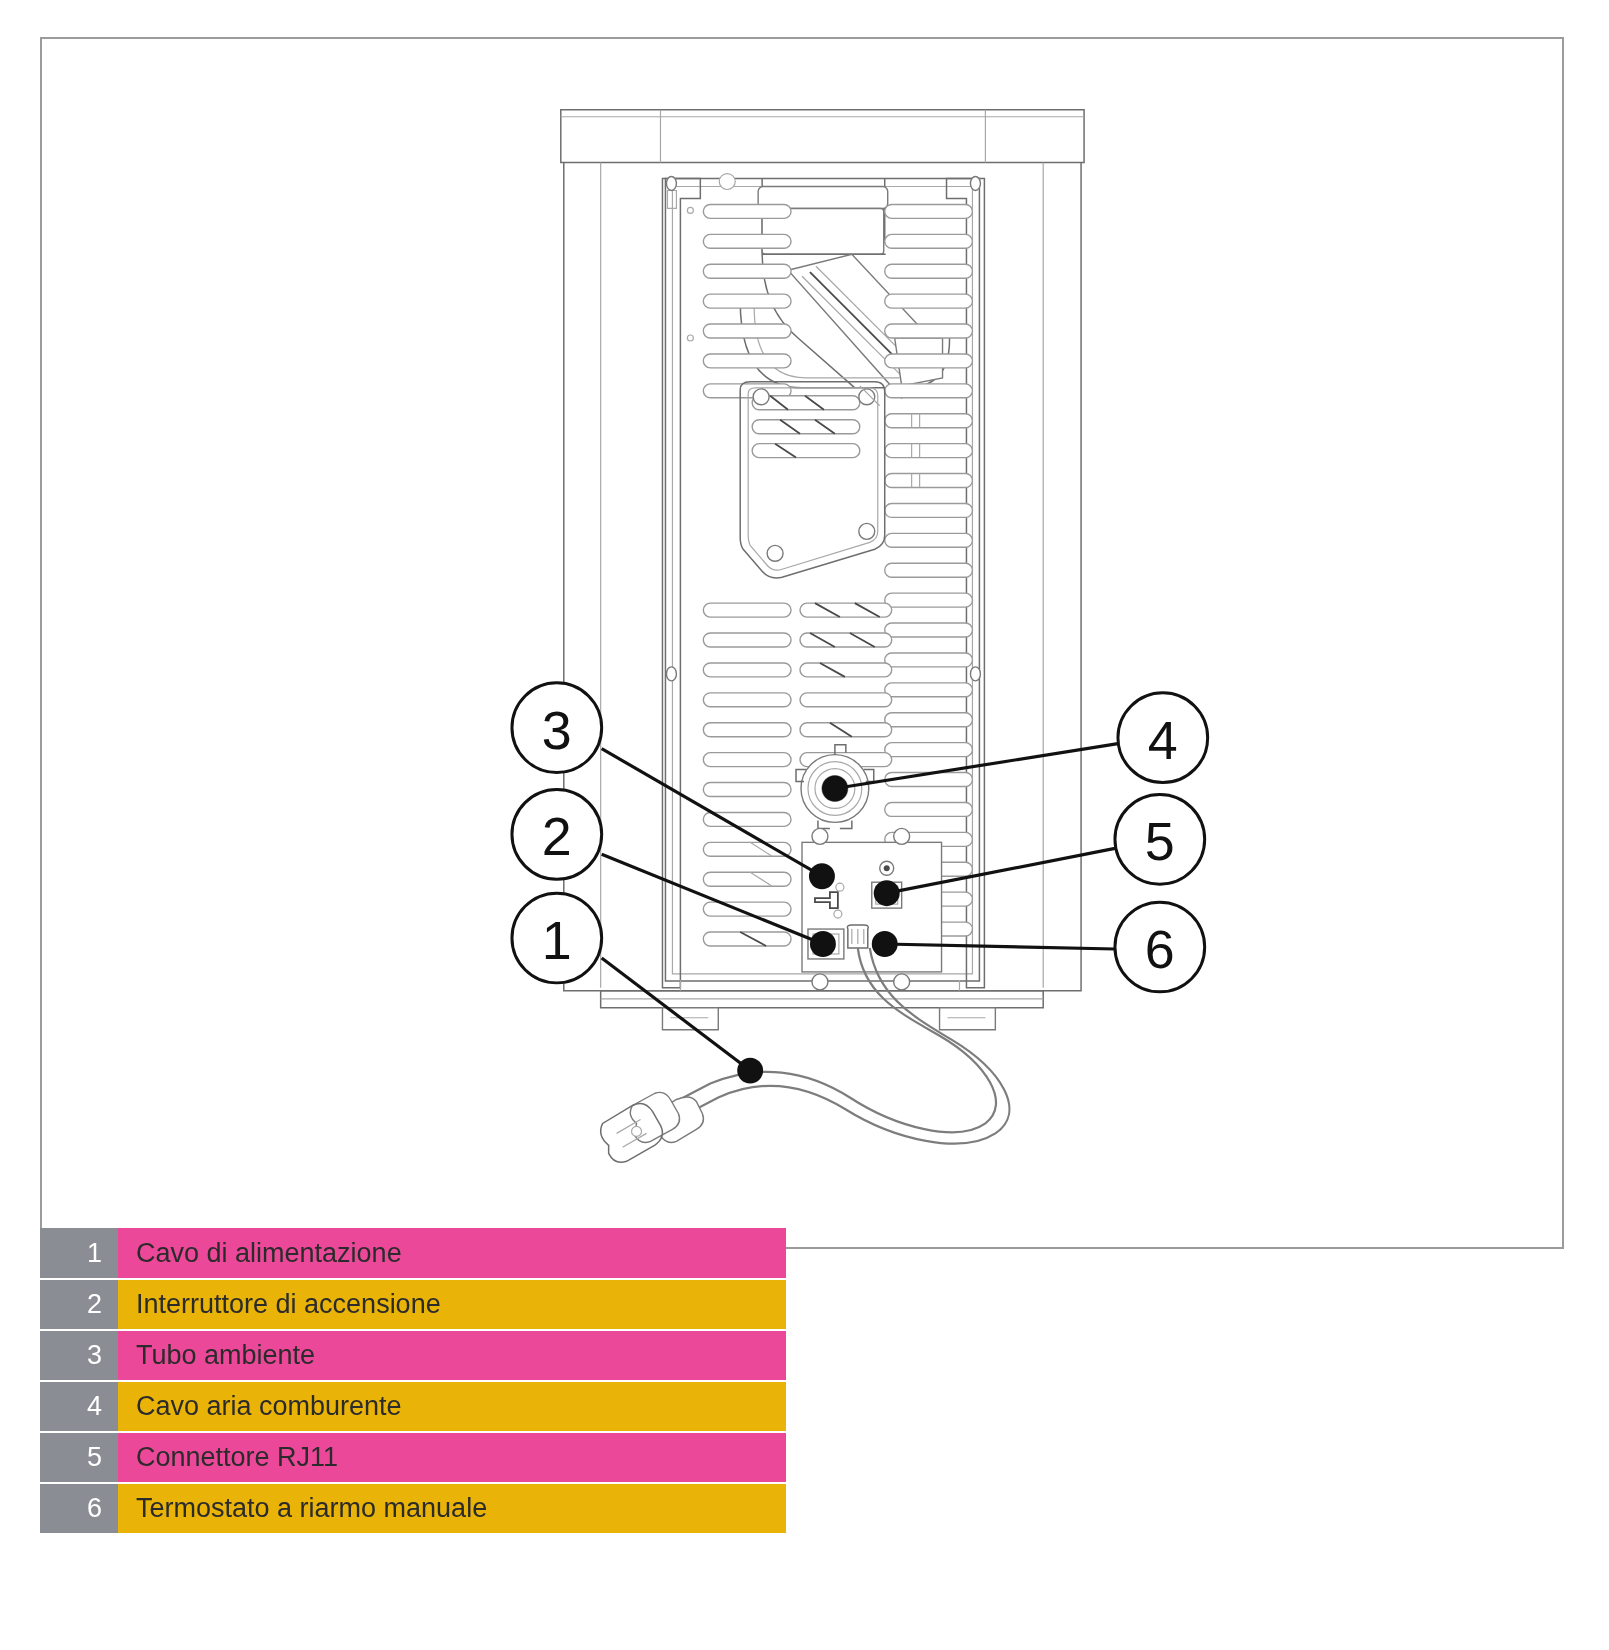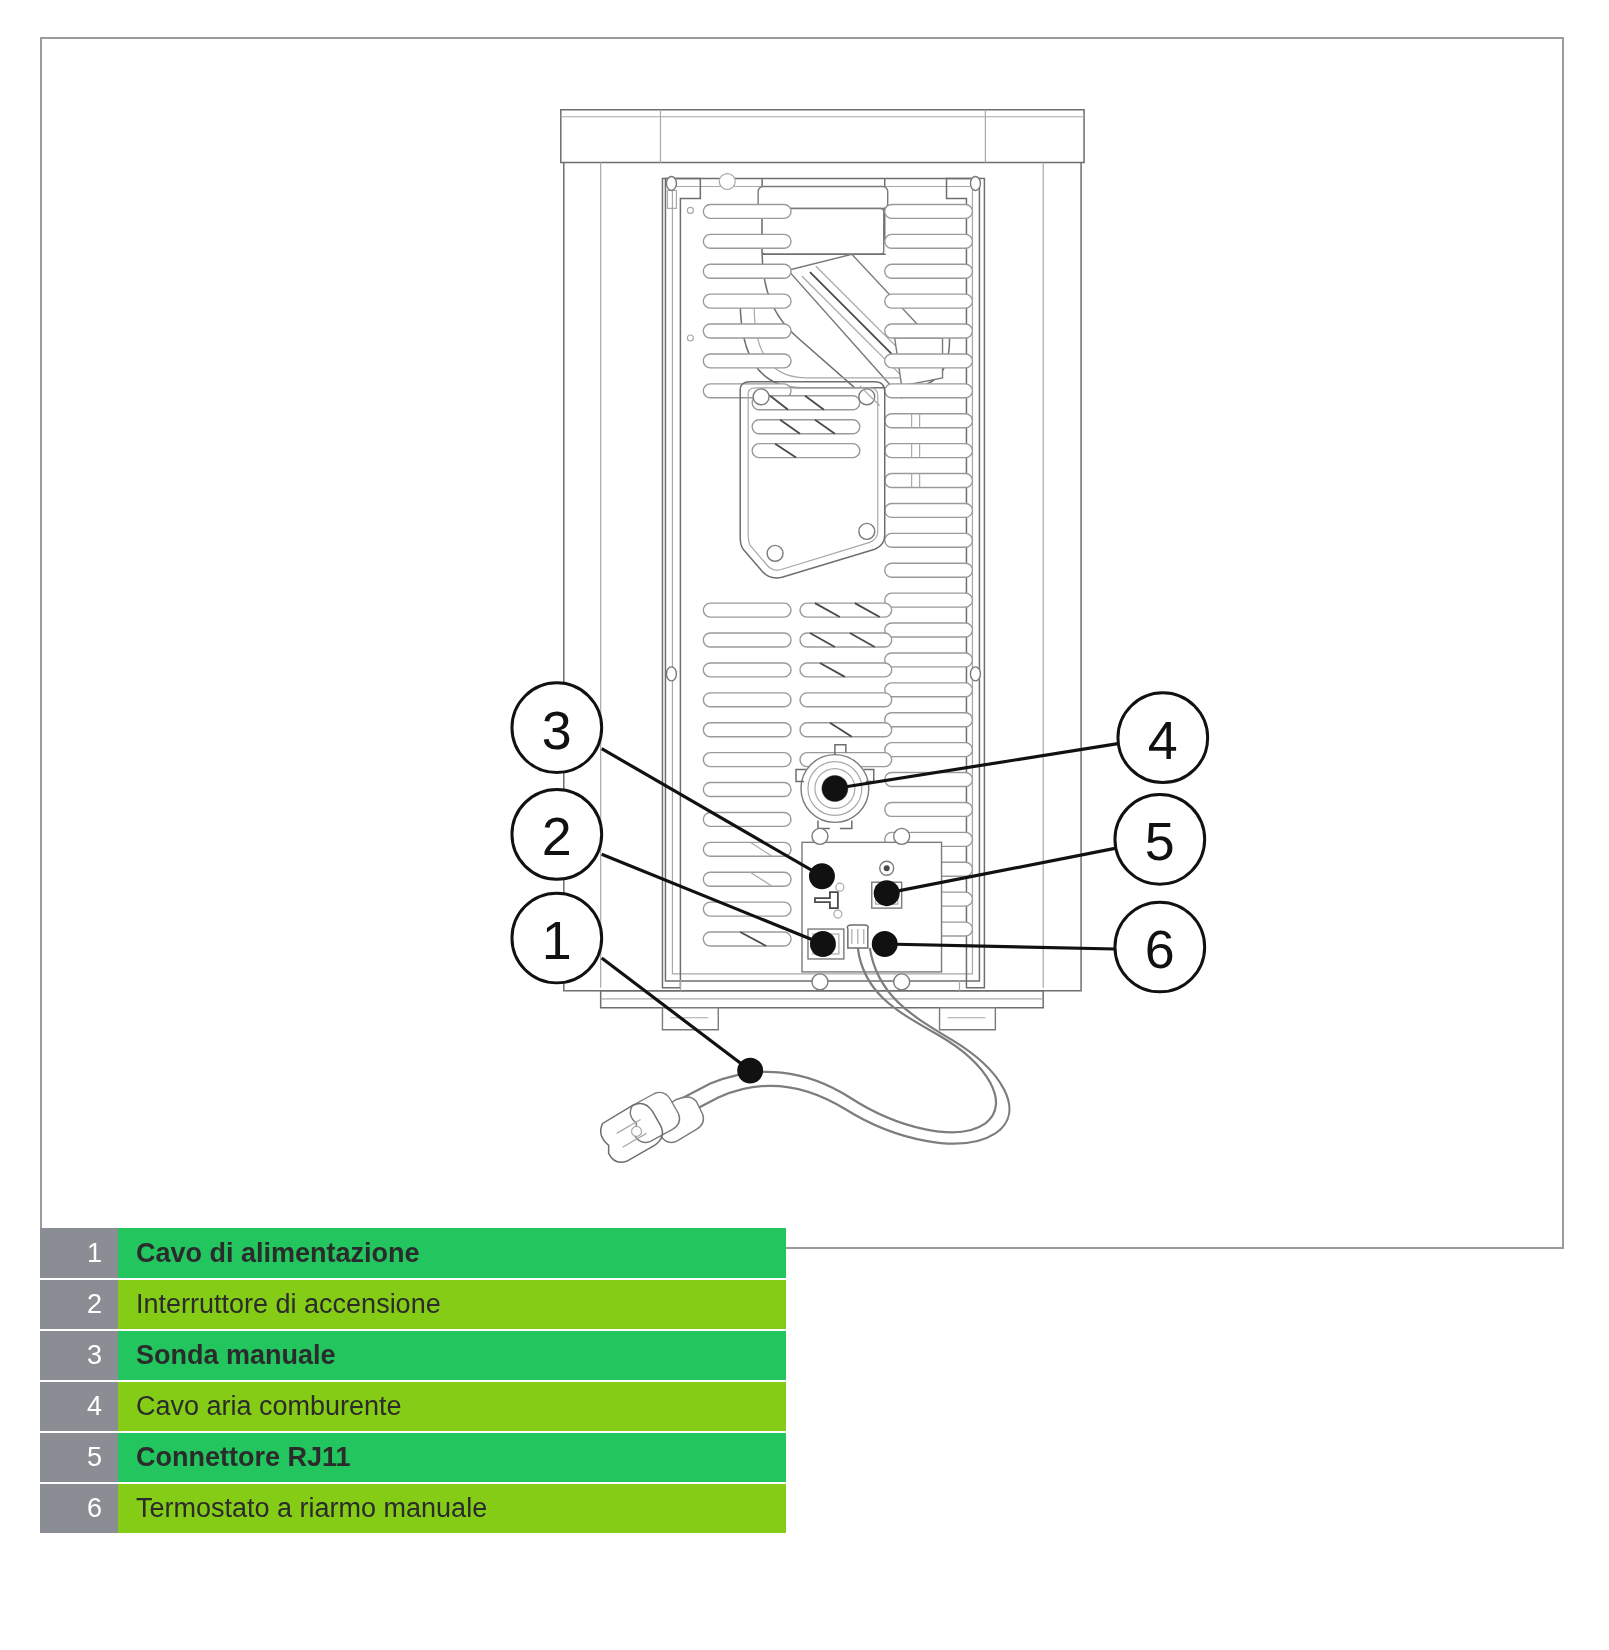--- a/index.html
+++ b/index.html
@@ -59,22 +59,22 @@
   }
   .legend-label {
     font-size: 27px;
     color: #2b2b2b;
     padding-left: 18px !important;
     box-sizing: border-box;
     border-bottom: 2px solid #ffffff;
     font-weight: 400;
     white-space: nowrap;
   }
-  tr.row-odd .legend-label { background: #22c55e; font-weight: bold; }
-  tr.row-even .legend-label { background: #84cc16; }
+  tr.row-odd .legend-label { background: #ec4899; }
+  tr.row-even .legend-label { background: #eab308; }
 
   
   .callout-circle { fill: #ffffff; stroke: #111111; stroke-width: 3; }
   .callout-text {
     font-family: "Liberation Sans", sans-serif;
     font-size: 54px;
     fill: #111111;
     text-anchor: middle;
     dominant-baseline: central;
   }
@@ -372,21 +372,21 @@
     <tr class="row-odd">
       <td class="legend-num">1</td>
       <td class="legend-label">Cavo di alimentazione</td>
     </tr>
     <tr class="row-even">
       <td class="legend-num">2</td>
       <td class="legend-label">Interruttore di accensione</td>
     </tr>
     <tr class="row-odd">
       <td class="legend-num">3</td>
-      <td class="legend-label">Sonda manuale</td>
+      <td class="legend-label">Tubo ambiente</td>
     </tr>
     <tr class="row-even">
       <td class="legend-num">4</td>
       <td class="legend-label">Cavo aria comburente</td>
     </tr>
     <tr class="row-odd">
       <td class="legend-num">5</td>
       <td class="legend-label">Connettore RJ11</td>
     </tr>
     <tr class="row-even">

